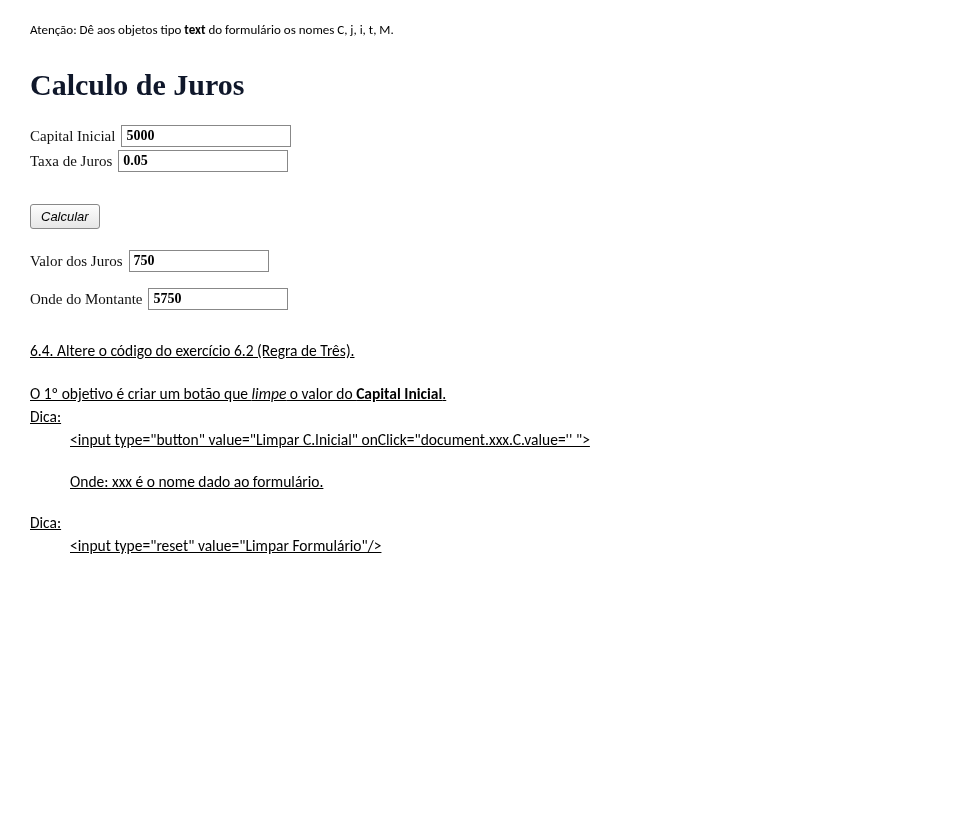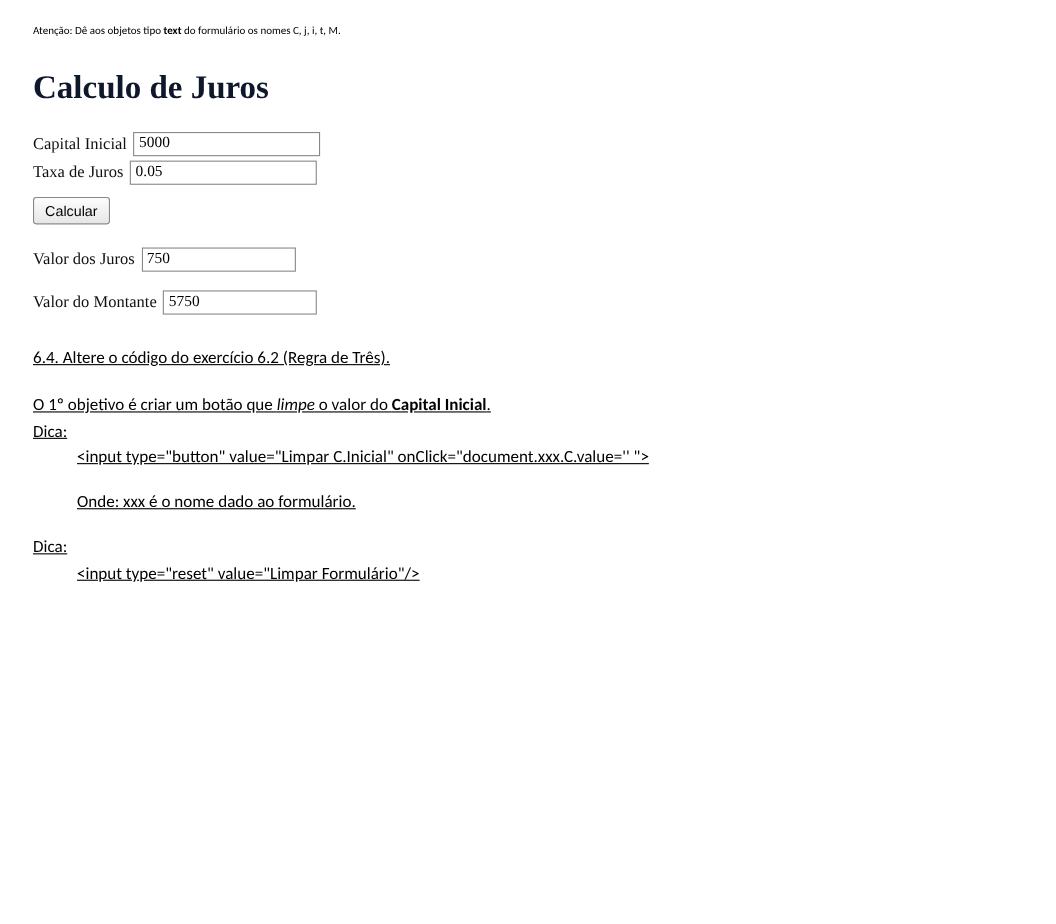--- a/index.html
+++ b/index.html
@@ -5,21 +5,21 @@
   body {
     font-family: Calibri, Arial, sans-serif;
     background: #fff;
     margin: 0;
     padding: 20px 30px;
     color: #000;
     font-size: 16px;
     line-height: 1.5;
   }
   .para {
-    font-size: 10px;
+    font-size: 13px;
     margin-bottom: 22px;
   }
   .bold { font-weight: bold; }
   .italic { font-style: italic; }
   .form-area {
     margin: 0 0 28px 0;
   }
   .form-title {
     font-family: "Times New Roman", serif;
     font-weight: bold;
@@ -38,30 +38,32 @@
   }
   .form-row input.text {
     font-family: "Times New Roman", serif;
     font-size: 14px;
     border: 1px solid #888;
     background: #fff;
     padding: 1px 4px;
     height: 18px;
     width: 160px;
     box-sizing: content-box;
+    font-weight: bold;
   }
   .btn-calc {
     font-family: Arial, sans-serif;
     font-size: 13px;
     border: 1px solid #888;
     border-radius: 3px;
     background: linear-gradient(#fdfdfd, #e6e6e6);
     padding: 4px 10px;
-    margin-top: 8px;
+    margin-top: 28px;
     cursor: pointer;
+    font-style: italic;
   }
   .group-gap {
     height: 18px;
   }
   .group-gap-small {
     height: 10px;
   }
   .body-text {
     font-size: 15.5px;
     text-decoration: underline;
@@ -99,21 +101,21 @@
   <div class="group-gap"></div>
 
   <div class="form-row">
     <span>Valor dos Juros</span>
     <input class="text" type="text" style="width: 130px;" value="750">
   </div>
 
   <div class="group-gap-small"></div>
 
   <div class="form-row">
-    <span>Valor do Montante</span>
+    <span>Onde do Montante</span>
     <input class="text" type="text" style="width: 130px;" value="5750">
   </div>
 </div>
 
 <div class="body-text">
   <div style="margin-bottom:20px;">6.4. Altere o código do exercício 6.2 (Regra de Três).</div>
 
   <div>
     <span>O 1º objetivo é criar um botão que </span><span class="italic">limpe</span><span> o valor do </span><span class="bold">Capital Inicial</span><span>.</span>
   </div>

